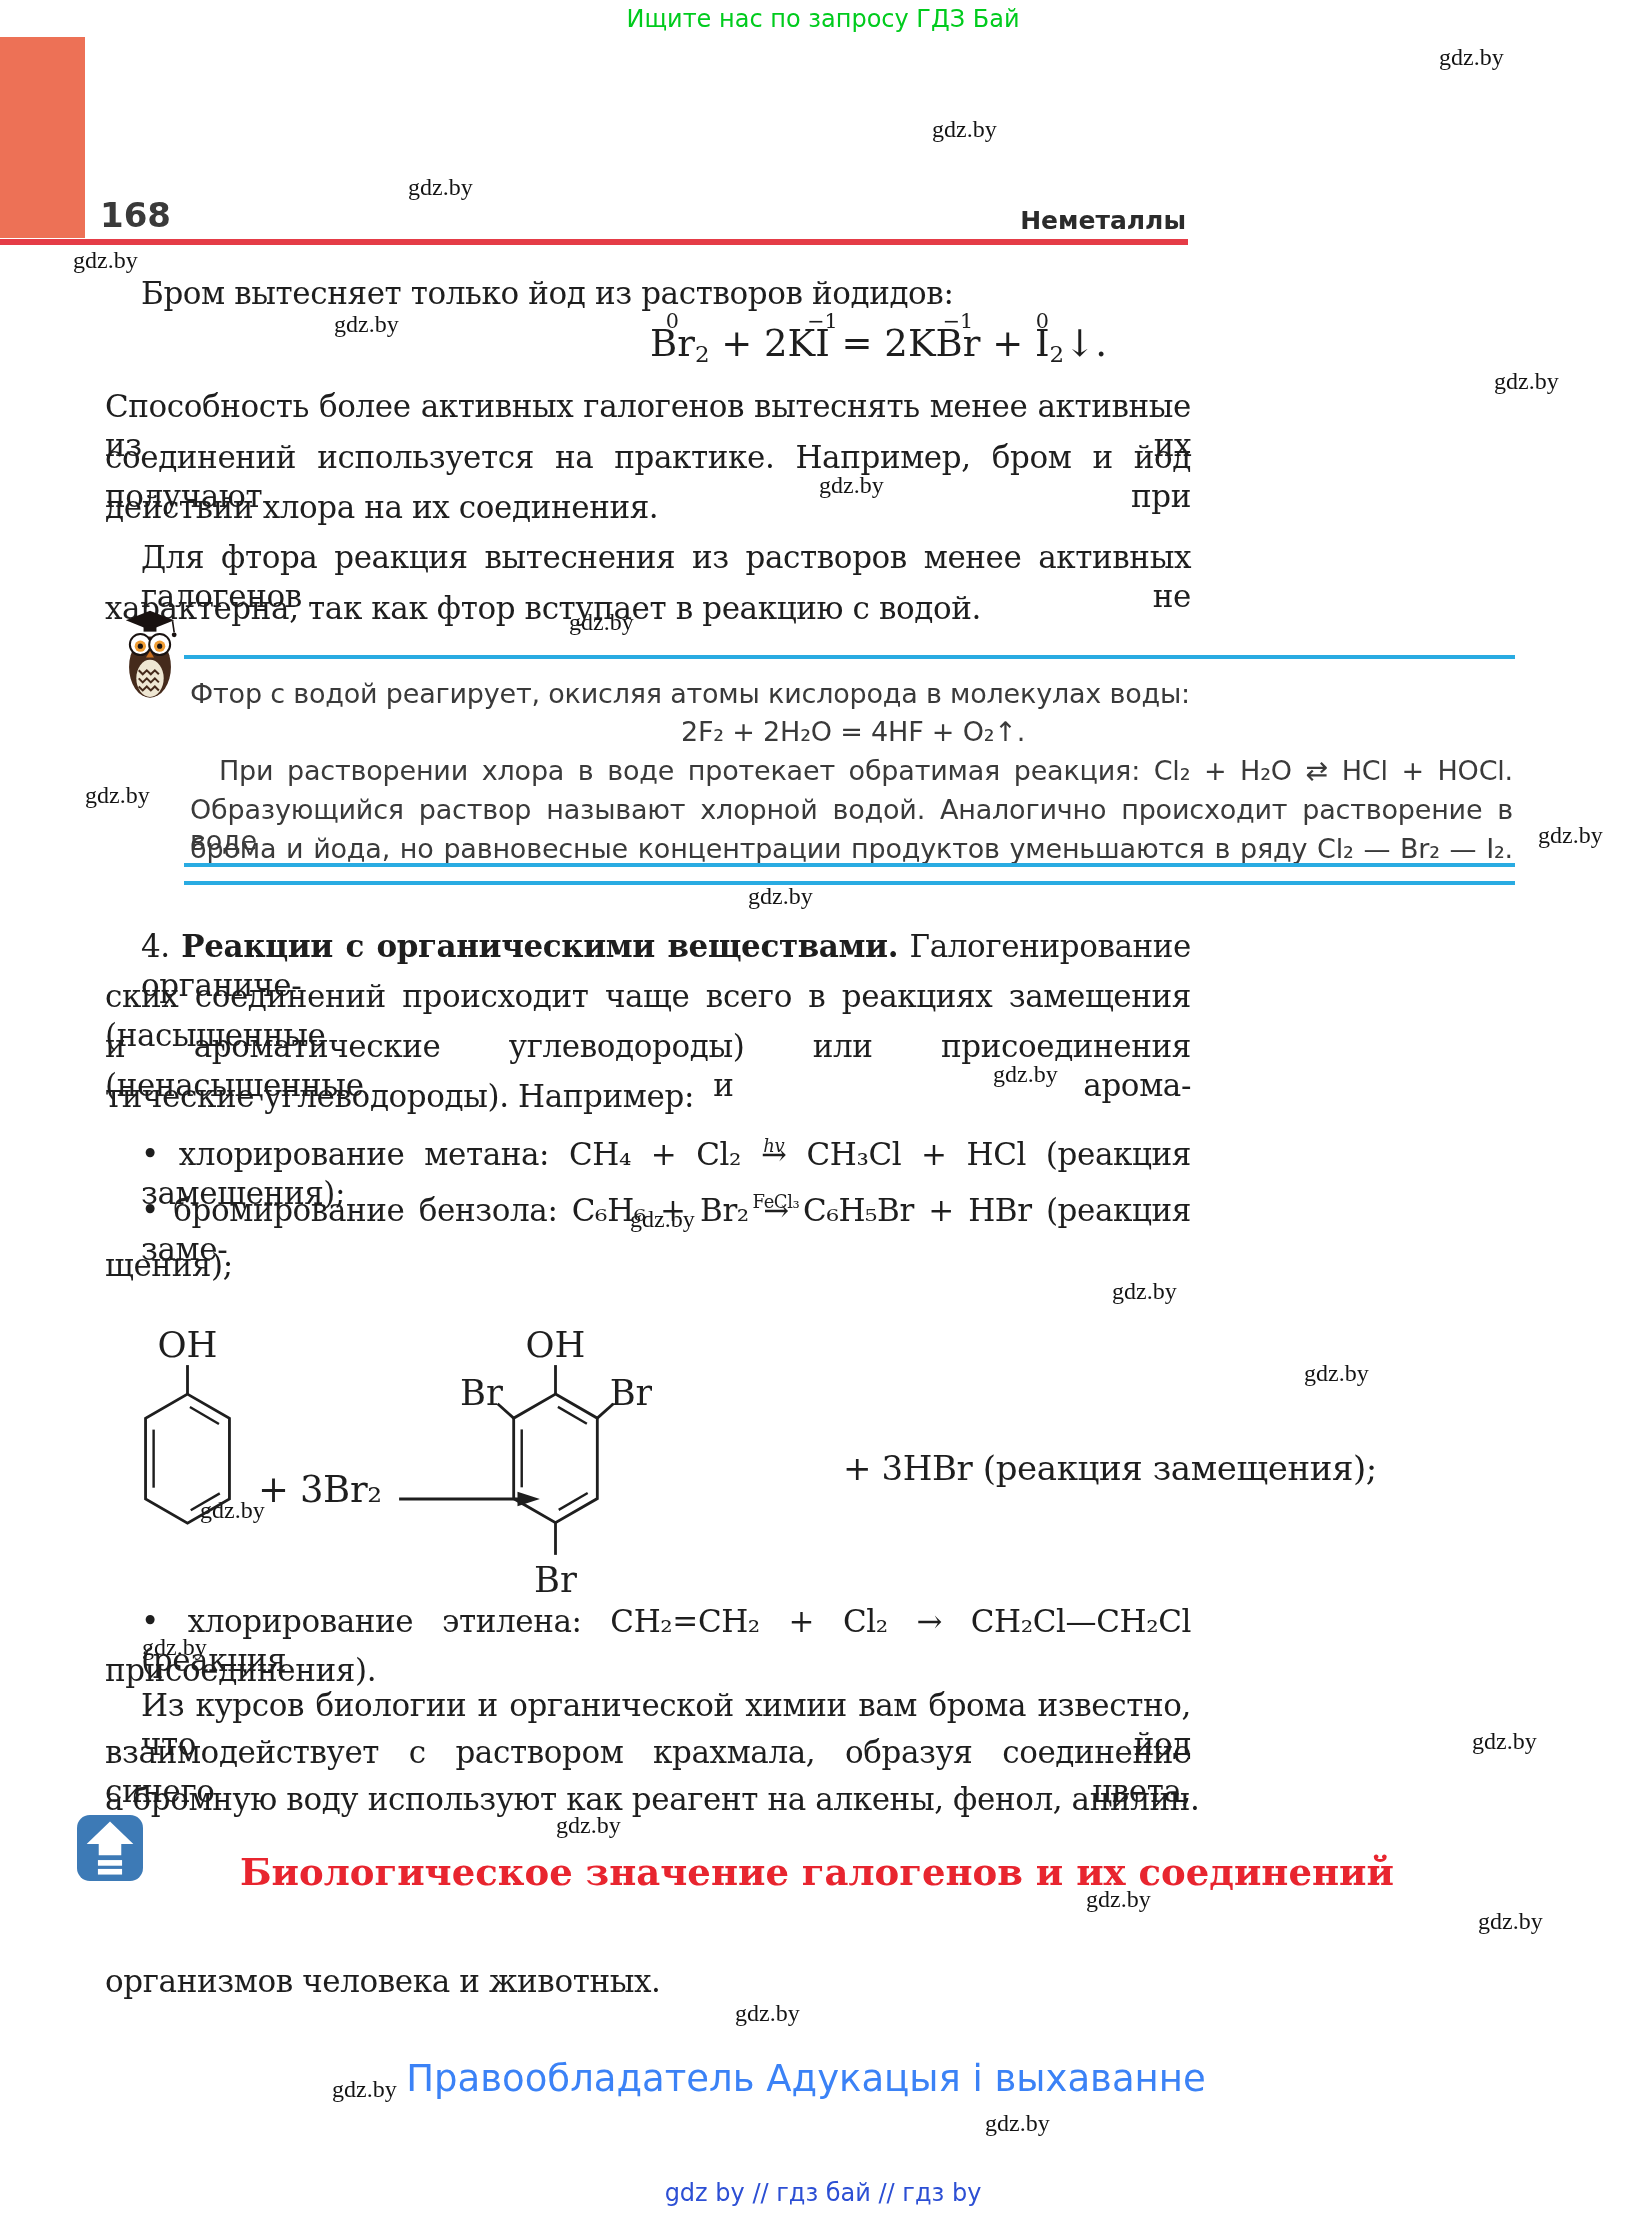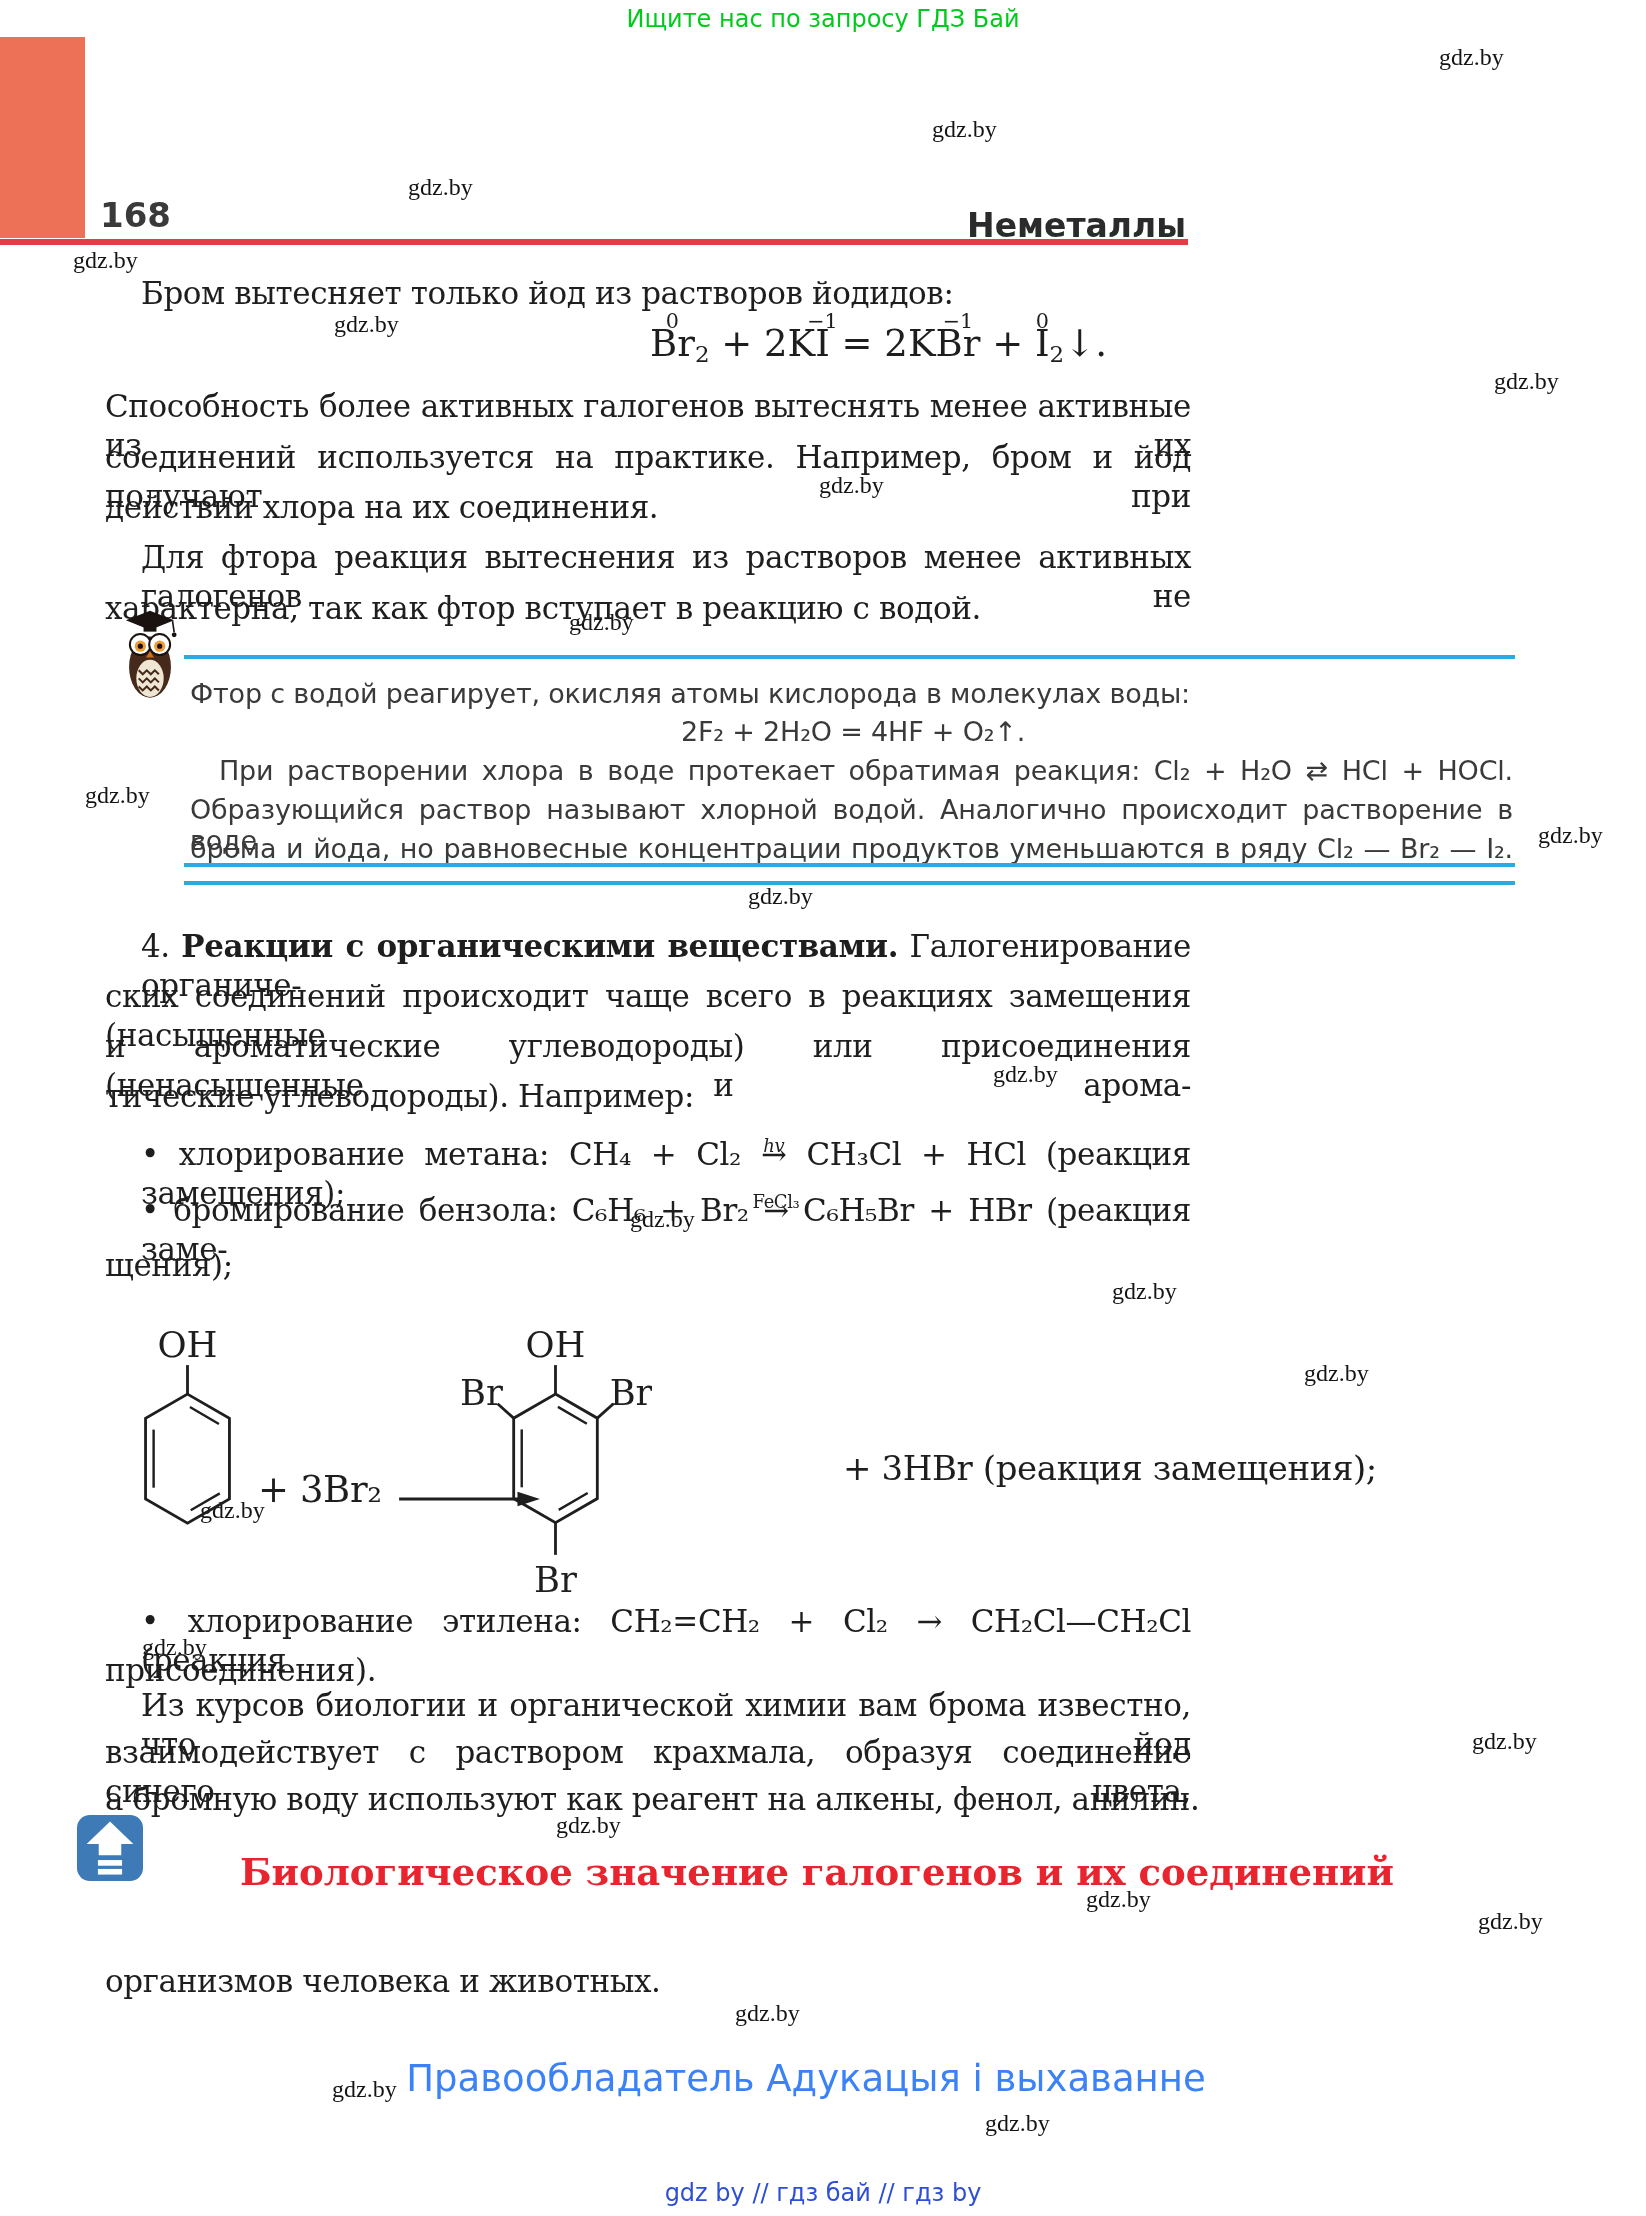--- a/index.html
+++ b/index.html
@@ -12,21 +12,21 @@
 
   .wm { position:absolute; font-family:Liberation Serif, serif; font-size:24px; color:#141414; white-space:nowrap; }
 
   .banner-green { position:absolute; left:823px; top:4.8px; transform:translateX(-50%);
     font-family:"DejaVu Sans",sans-serif; font-size:24px; color:#00cb1d; white-space:nowrap; }
 
   .orange-block { position:absolute; left:0; top:37px; width:85px; height:201px; background:#ed7156; }
   .page-num { position:absolute; left:100px; top:195px; font-family:"DejaVu Sans",sans-serif;
     font-weight:bold; font-size:34px; color:#3a3a3a; }
   .chapter { position:absolute; left:1186px; top:206px; transform:translateX(-100%);
-    font-family:"DejaVu Sans",sans-serif; font-weight:bold; font-size:33px; color:#2b2b2b; white-space:nowrap; }
+    font-family:"DejaVu Sans",sans-serif; font-weight:bold; font-size:25px; color:#2b2b2b; white-space:nowrap; }
   .header-rule { position:absolute; left:0; top:239px; width:1188px; height:5.6px; background:#e53c47; }
 
   
   .eq1 { font-size:37px; letter-spacing:0; }
   .oxw { position:relative; display:inline-block; }
   .ox  { position:absolute; left:50%; top:-0.58em; transform:translateX(-50%); font-size:0.56em; letter-spacing:0; }
   .sb  { font-size:0.62em; vertical-align:-0.25em; }
 
   
   .rx  { position:relative; display:inline-block; }

